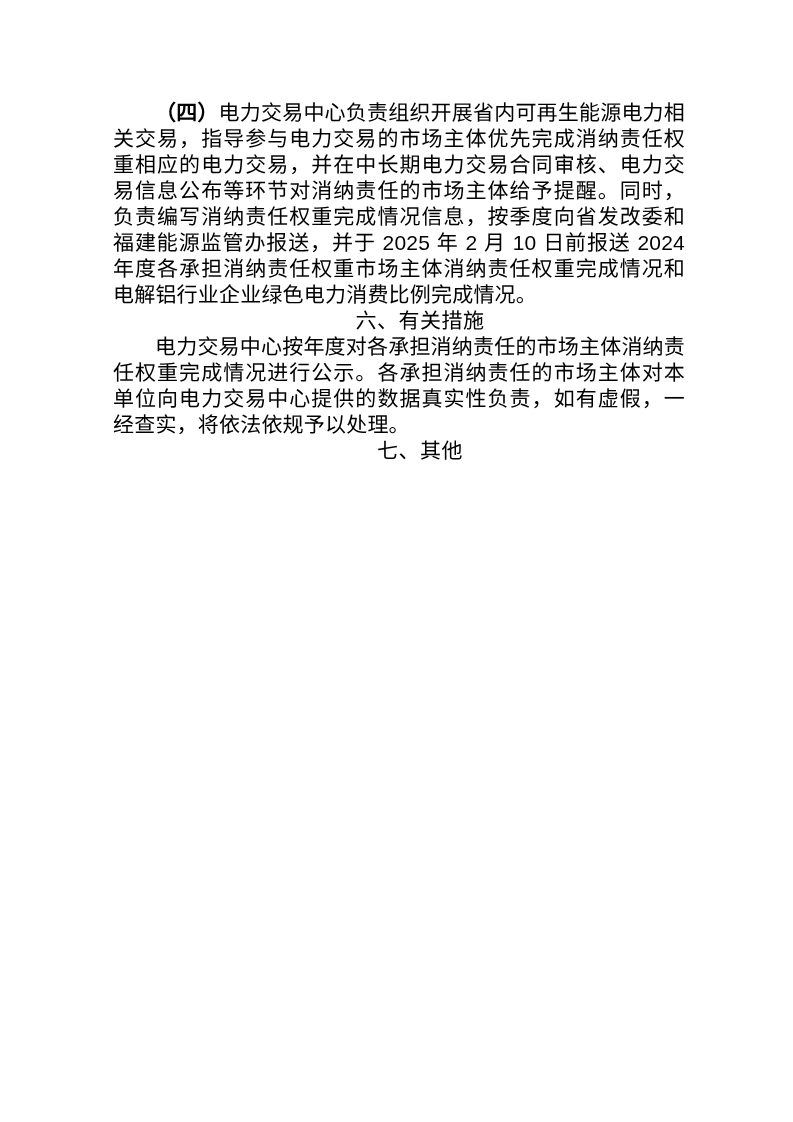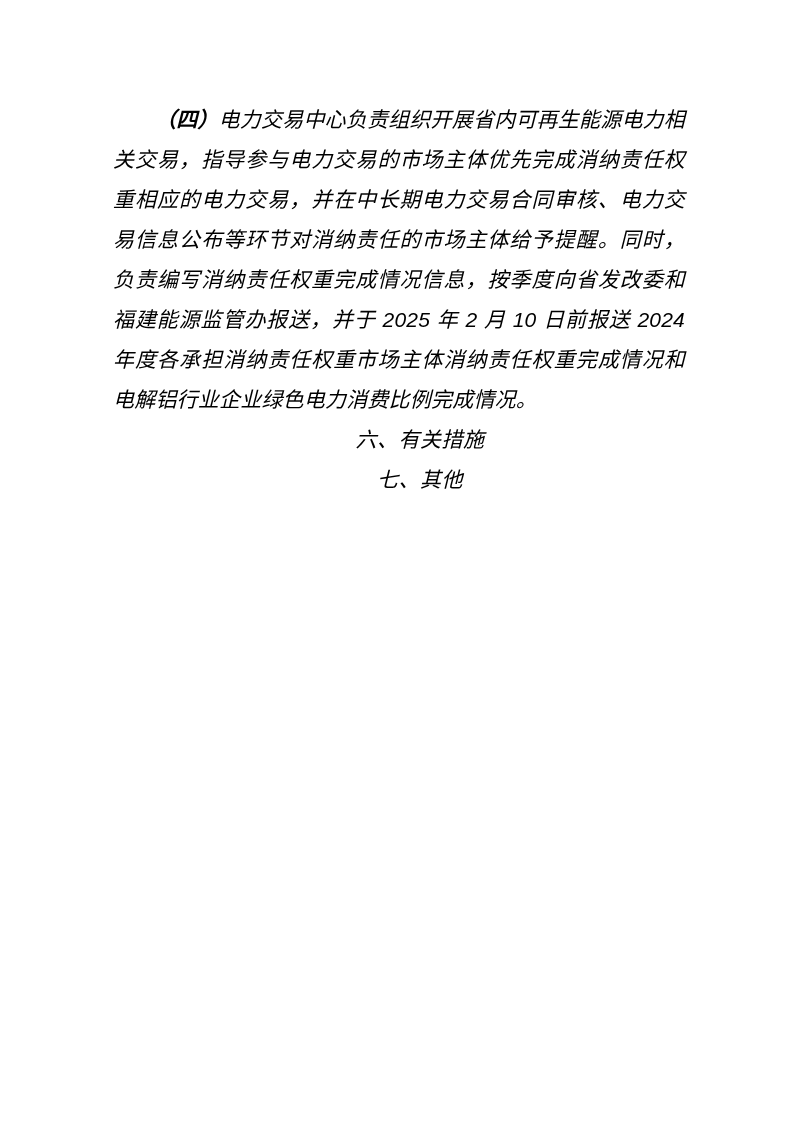--- a/index.html
+++ b/index.html
@@ -21,42 +21,42 @@
   .doc-body {
     position: absolute;
     left: 113px;
     top: 100px;
     width: 572px;
     color: #000000;
   }
 
   .para {
     font-size: 21px;
-    line-height: 40px;
+    line-height: 26px;
     text-align: justify;
     text-justify: inter-ideograph;
     text-indent: 2em;
     letter-spacing: 0.2px;
     font-family: "Liberation Sans", sans-serif;
     word-break: break-all;
-    font-style: italic;
   }
 
   .para.heading {
     font-family: "Liberation Serif", serif;
     text-align: center;
     letter-spacing: 0.5px;
   }
 
   .lead {
     font-weight: bold;
   }
 </style>
 </head>
 <body>
 
 <div class="page">
   <div class="doc-body" id="doc-body">
       <div class="para body"><span class="lead">（四）</span><span>电力交易中心负责组织开展省内可再生能源电力相关交易，指导参与电力交易的市场主体优先完成消纳责任权重相应的电力交易，并在中长期电力交易合同审核、电力交易信息公布等环节对消纳责任的市场主体给予提醒。同时，负责编写消纳责任权重完成情况信息，按季度向省发改委和福建能源监管办报送，并于 2025 年 2 月 10 日前报送 2024 年度各承担消纳责任权重市场主体消纳责任权重完成情况和电解铝行业企业绿色电力消费比例完成情况。</span></div>
       <div class="para heading"><span>六、有关措施</span></div>
+      <div class="para body"><span>电力交易中心按年度对各承担消纳责任的市场主体消纳责任权重完成情况进行公示。各承担消纳责任的市场主体对本单位向电力交易中心提供的数据真实性负责，如有虚假，一经查实，将依法依规予以处理。</span></div>
       <div class="para heading"><span>七、其他</span></div>
     </div>
 </div>
 
 </body></html>

